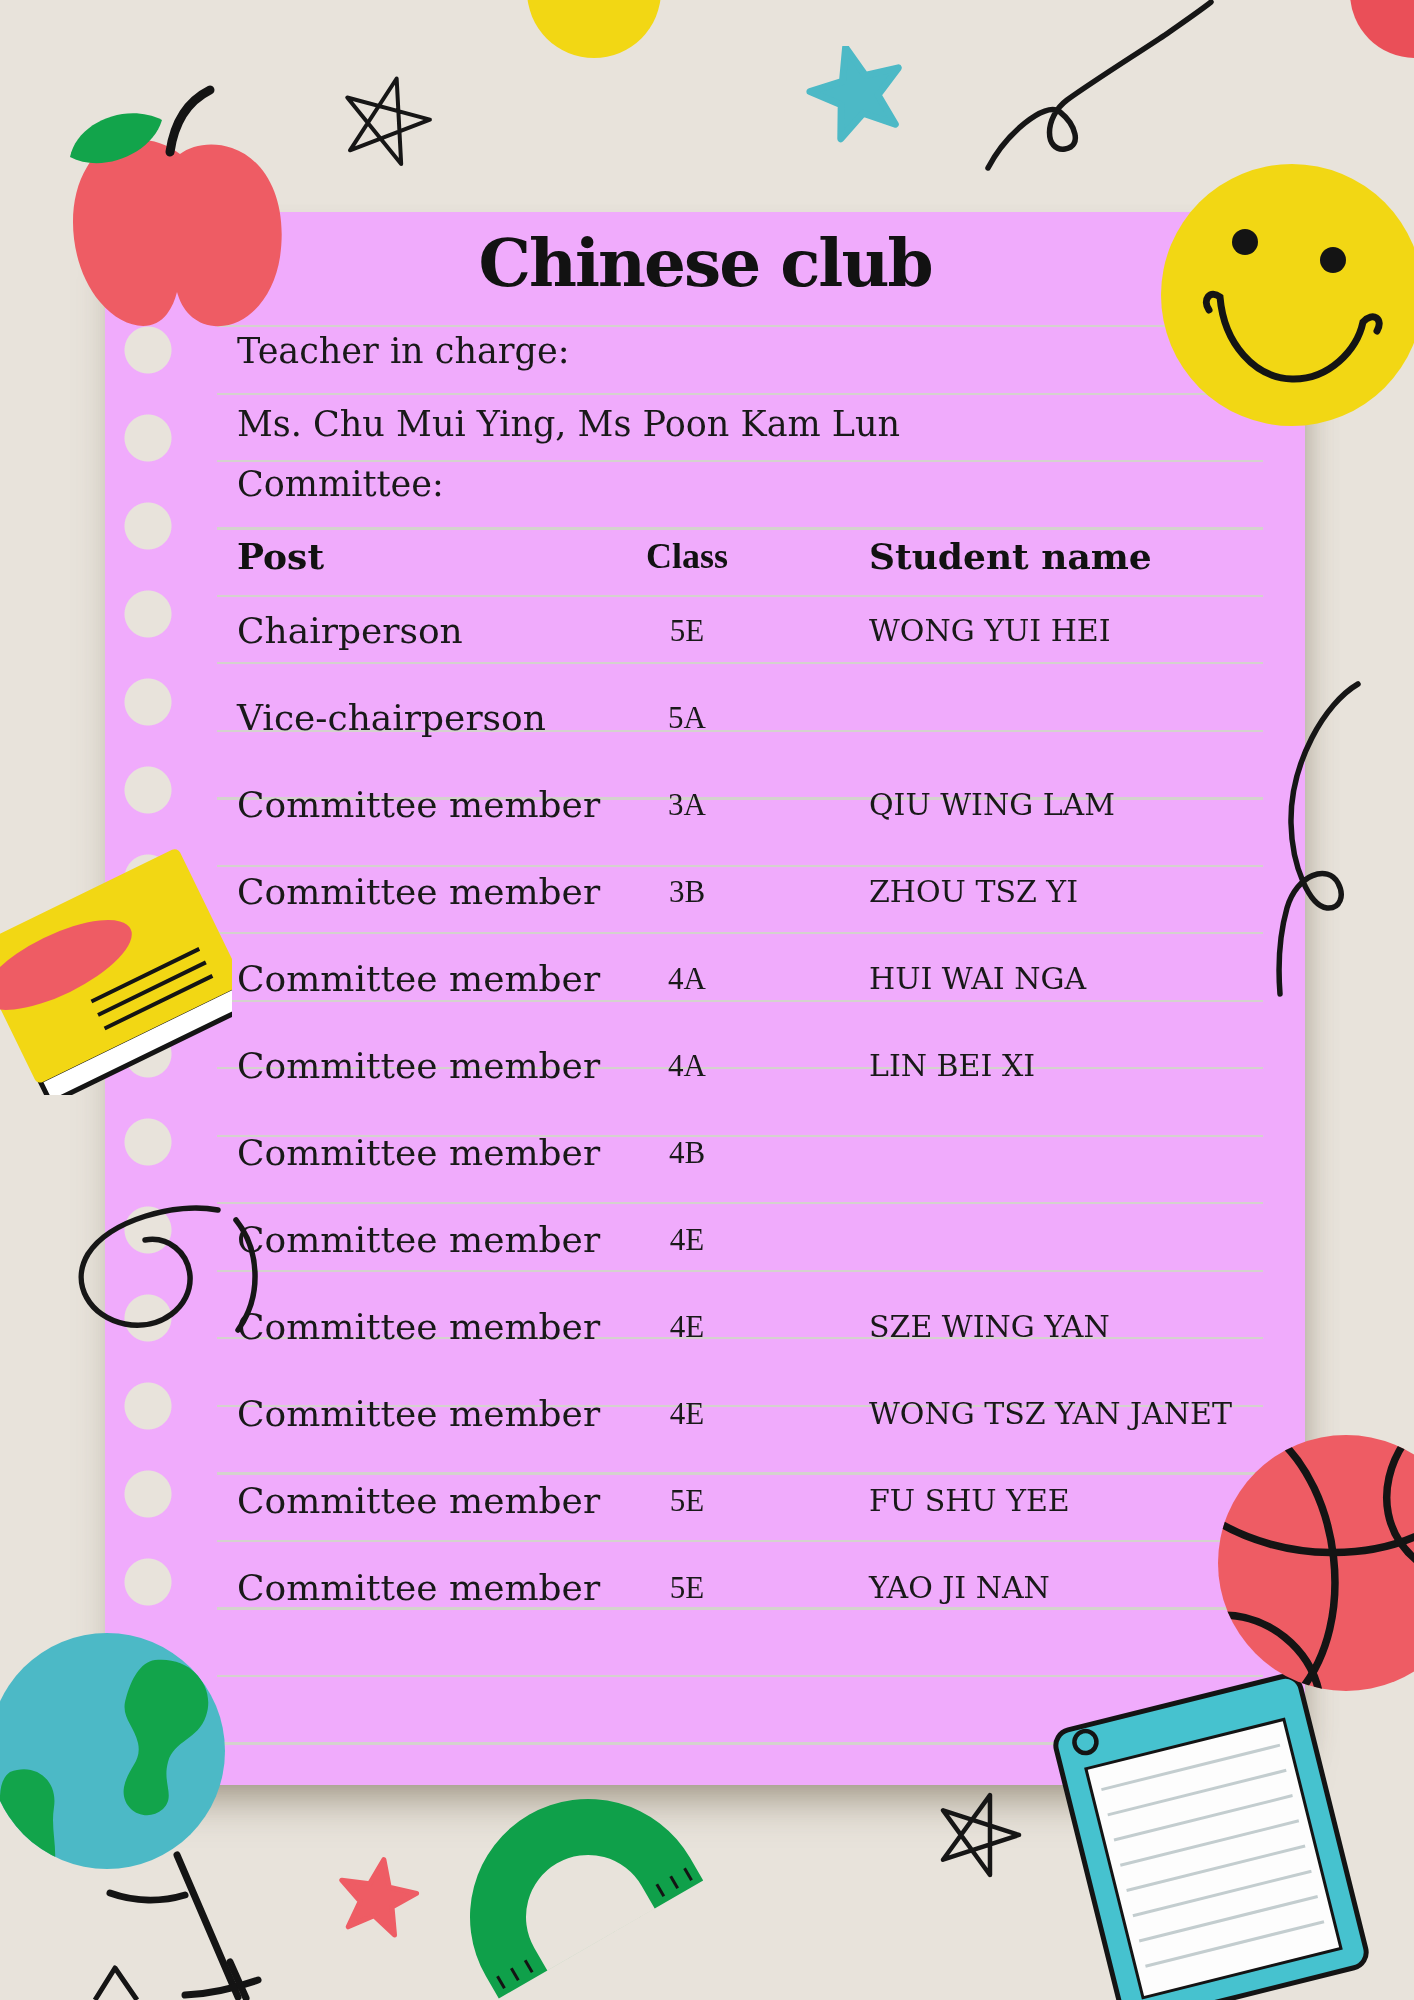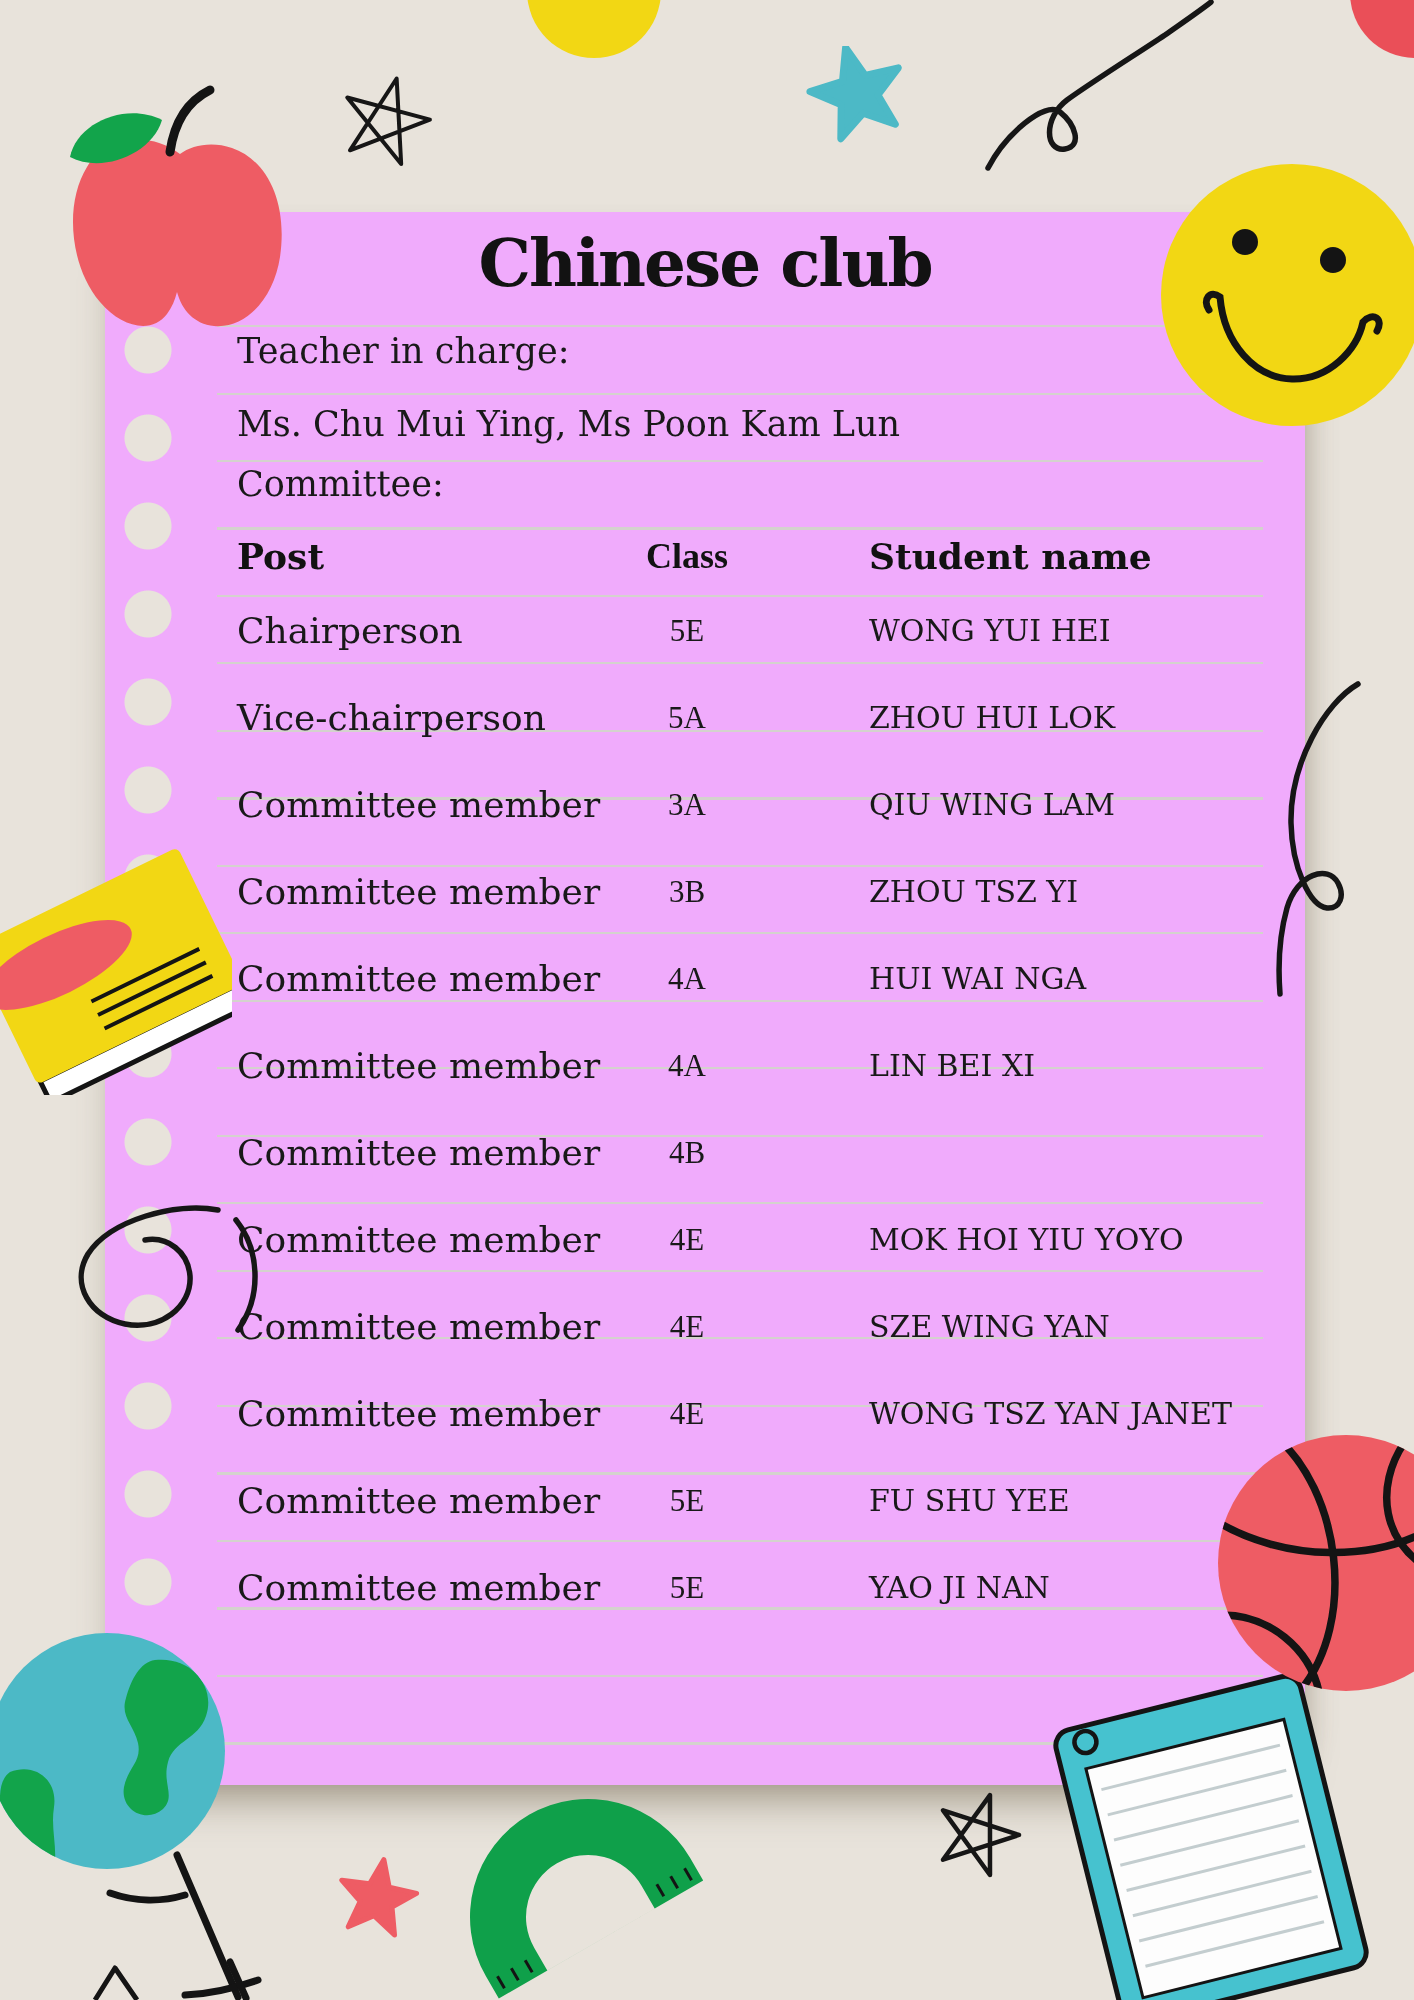--- a/index.html
+++ b/index.html
@@ -70,21 +70,20 @@
       </div>
 
       <div class="trow">
         <div class="cell-post">Chairperson</div>
         <div class="cell-class">5E</div>
         <div class="cell-name">WONG YUI HEI</div>
       </div>
       <div class="trow">
         <div class="cell-post">Vice-chairperson</div>
         <div class="cell-class">5A</div>
-        <div class="cell-name">ZHOU HUI LOK</div>
       </div>
       <div class="trow">
         <div class="cell-post">Committee member</div>
         <div class="cell-class">3A</div>
         <div class="cell-name">QIU WING LAM</div>
       </div>
       <div class="trow">
         <div class="cell-post">Committee member</div>
         <div class="cell-class">3B</div>
         <div class="cell-name">ZHOU TSZ YI</div>
@@ -99,21 +98,20 @@
         <div class="cell-class">4A</div>
         <div class="cell-name">LIN BEI XI</div>
       </div>
       <div class="trow">
         <div class="cell-post">Committee member</div>
         <div class="cell-class">4B</div>
       </div>
       <div class="trow">
         <div class="cell-post">Committee member</div>
         <div class="cell-class">4E</div>
-        <div class="cell-name">MOK HOI YIU YOYO</div>
       </div>
       <div class="trow">
         <div class="cell-post">Committee member</div>
         <div class="cell-class">4E</div>
         <div class="cell-name">SZE WING YAN</div>
       </div>
       <div class="trow">
         <div class="cell-post">Committee member</div>
         <div class="cell-class">4E</div>
         <div class="cell-name">WONG TSZ YAN JANET</div>

